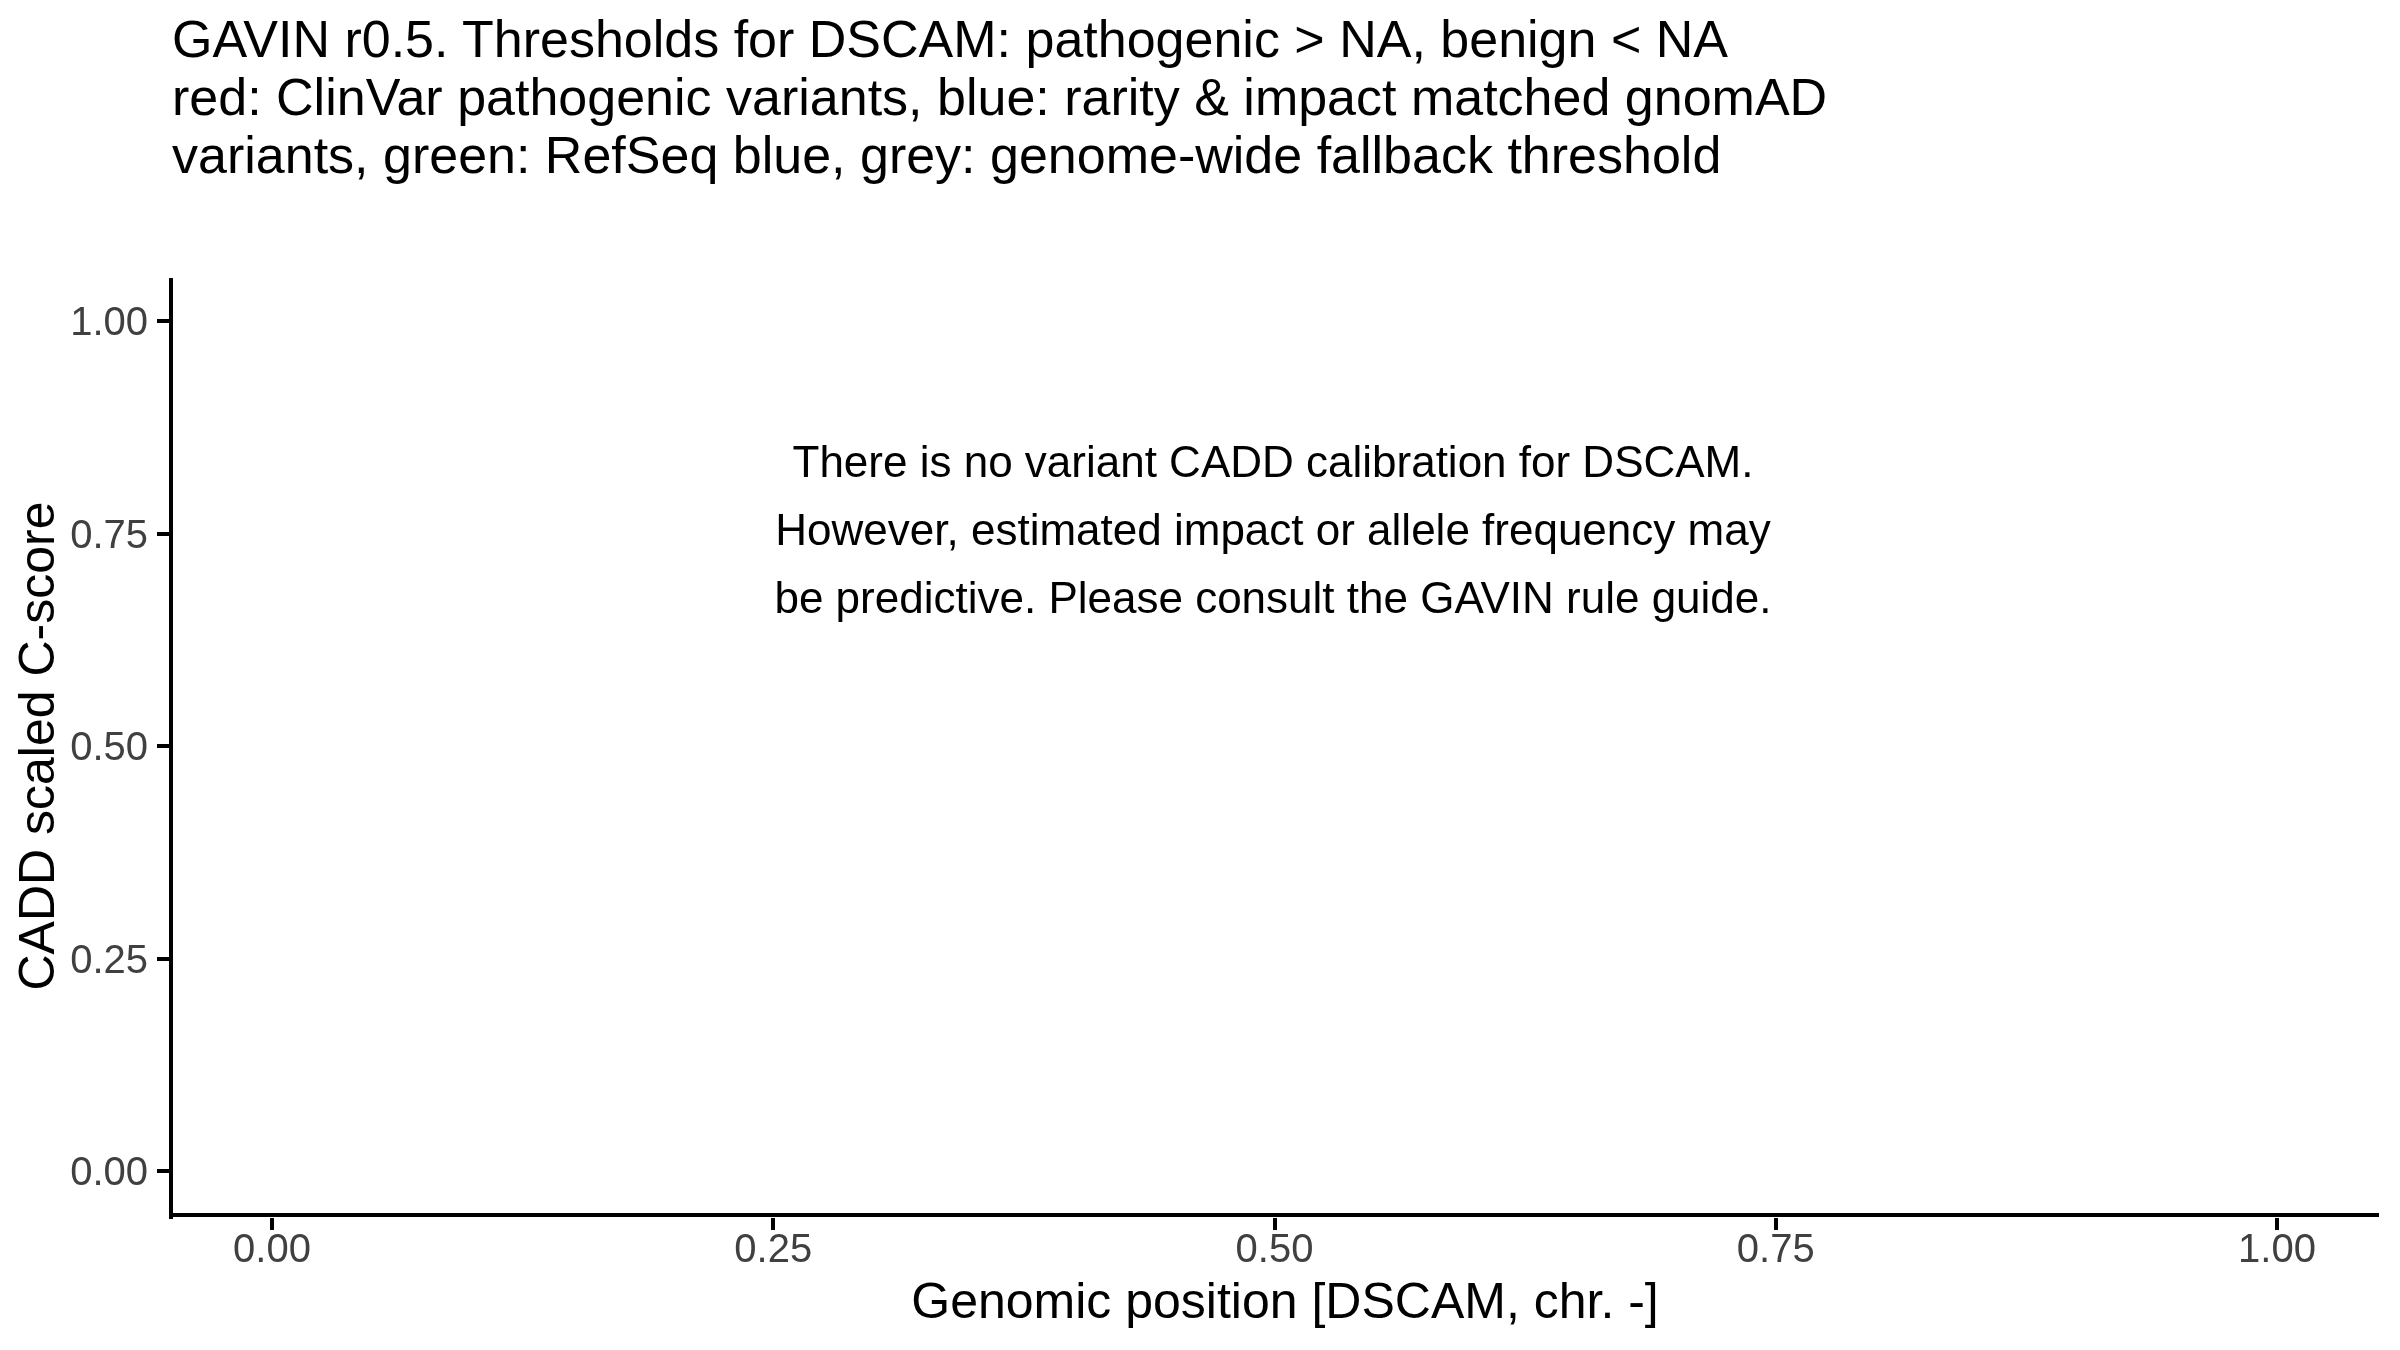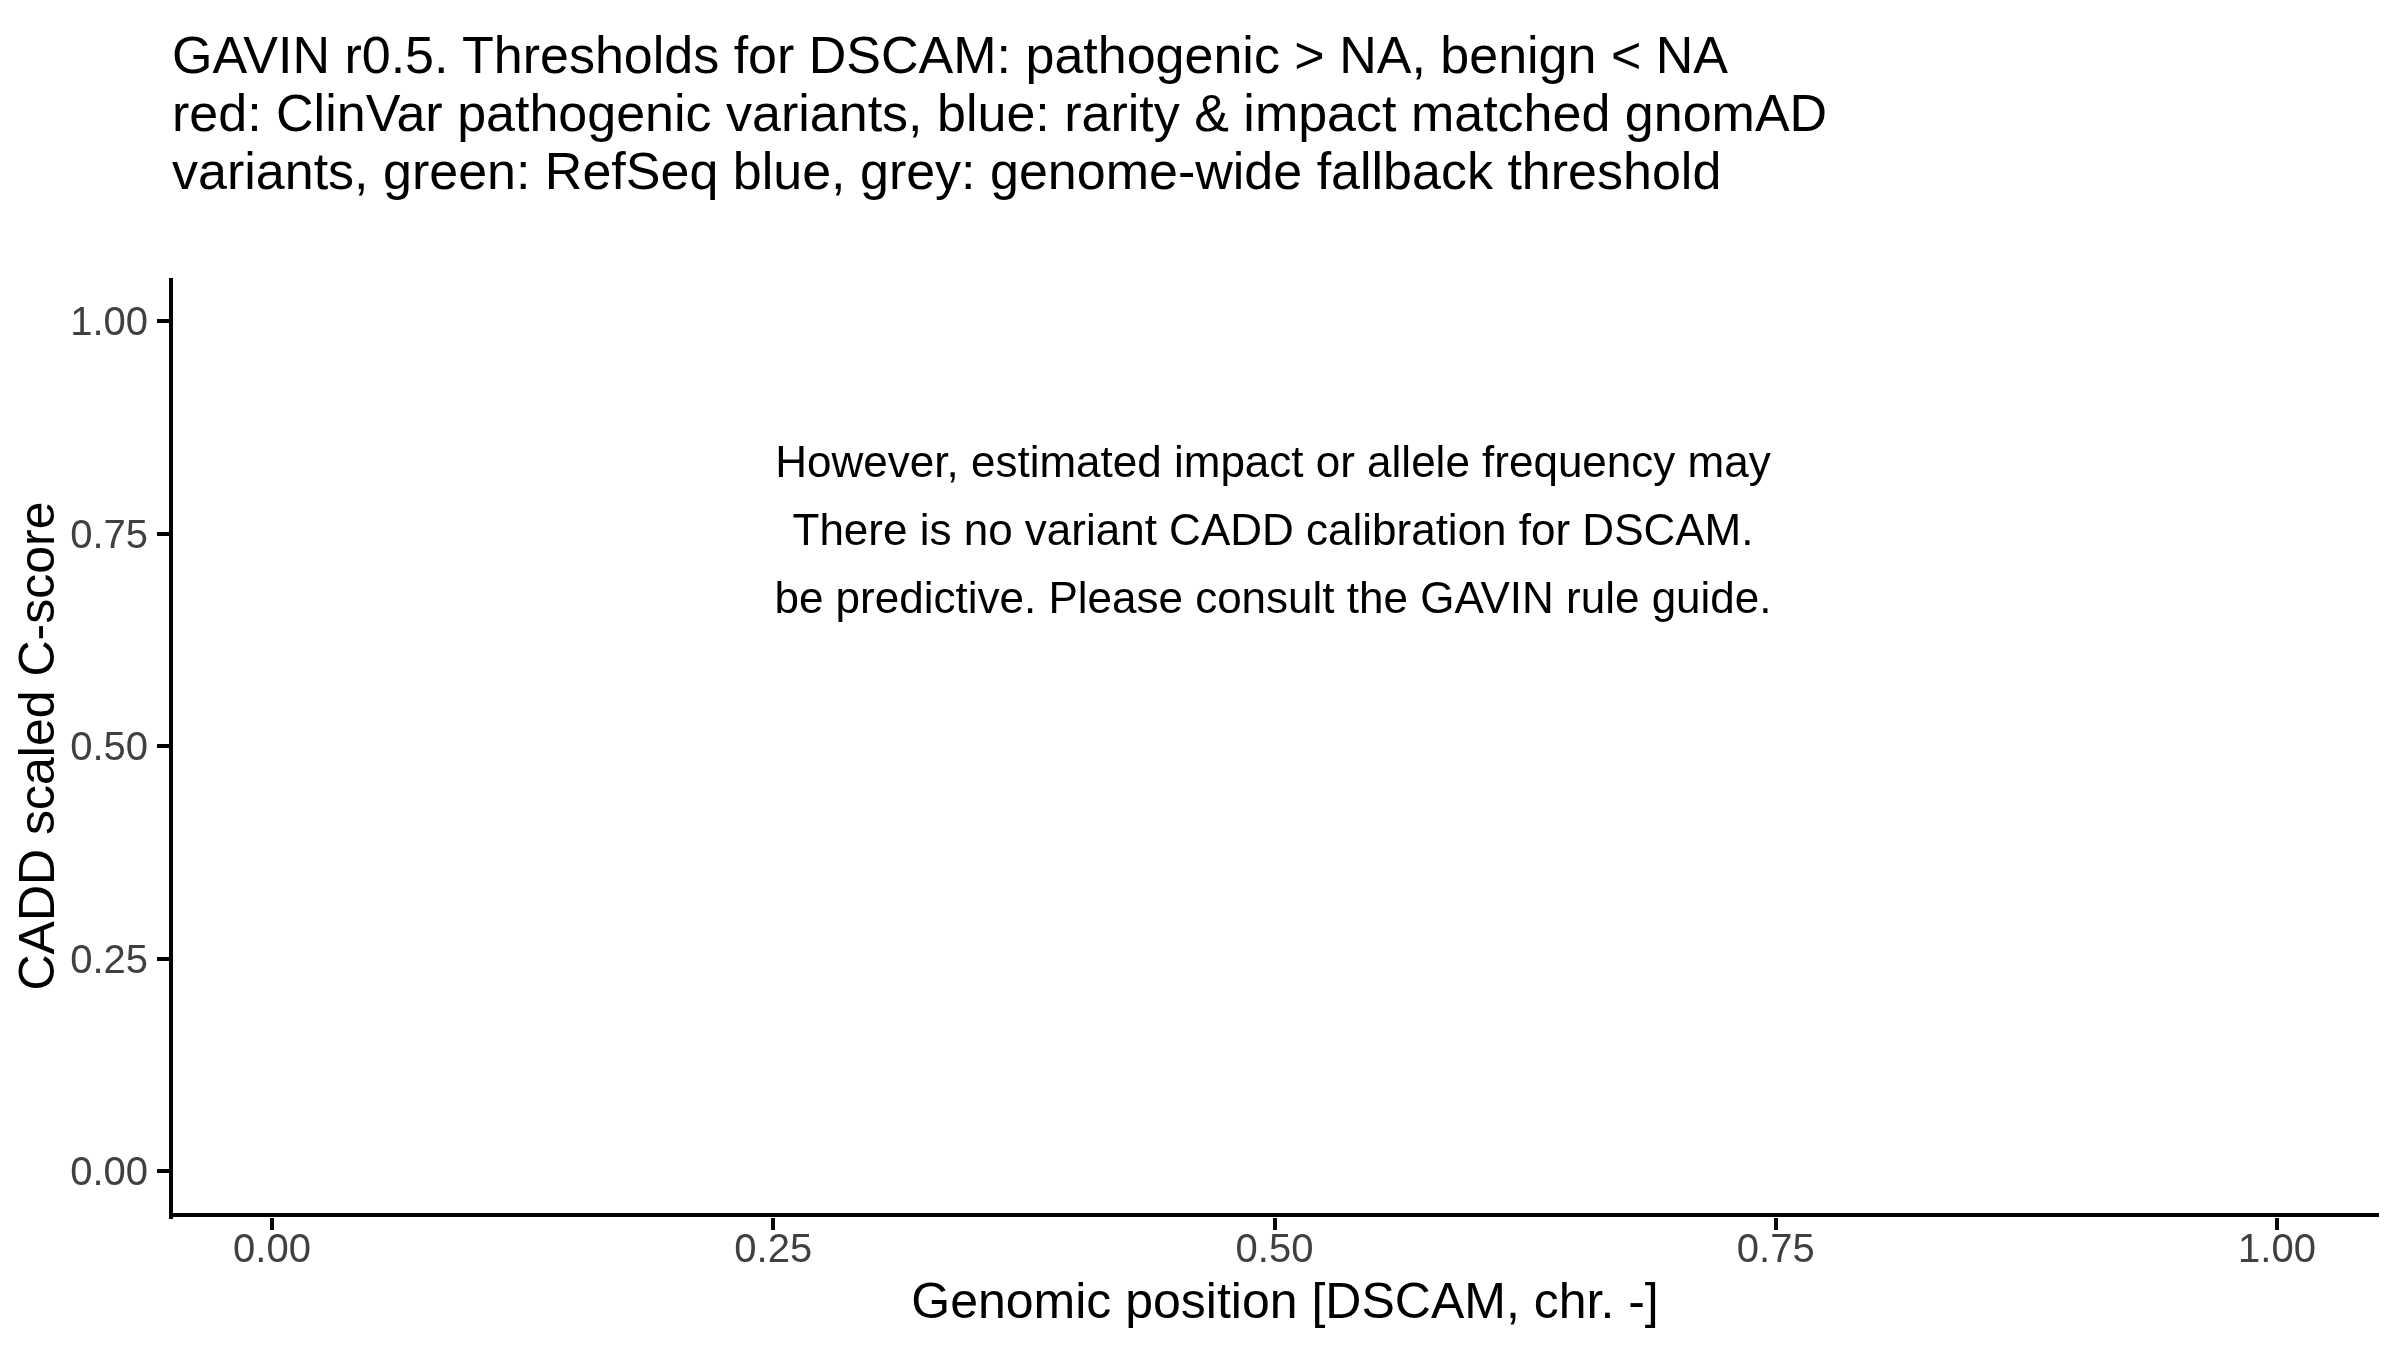--- a/index.html
+++ b/index.html
@@ -16,21 +16,21 @@
     color: #000000;
   }
   #plot {
     position: absolute;
     inset: 0;
   }
   
   .plot-title {
     position: absolute;
     left: 172px;
-    top: 26px;
+    top: 10px;
     font-size: 52px;
     line-height: 58px;
     color: #000000;
     white-space: nowrap;
   }
   
   .y-axis-line {
     position: absolute;
     left: 169px;
     top: 278px;
@@ -143,22 +143,22 @@
         <div class="y-tick-label" style="top: 958.5px;">0.25</div>
         <div class="y-tick-mark" style="top: 744px;"></div>
         <div class="y-tick-label" style="top: 746px;">0.50</div>
         <div class="y-tick-mark" style="top: 531.5px;"></div>
         <div class="y-tick-label" style="top: 533.5px;">0.75</div>
         <div class="y-tick-mark" style="top: 319px;"></div>
         <div class="y-tick-label" style="top: 321px;">1.00</div>
       </div>
 
     <div class="panel-annotation">
+      <div>There is no variant CADD calibration for DSCAM.</div>
       <div>However, estimated impact or allele frequency may</div>
-      <div>There is no variant CADD calibration for DSCAM.</div>
       <div>be predictive. Please consult the GAVIN rule guide.</div>
     </div>
   </div>
 
   <div class="x-axis-title">Genomic position [DSCAM, chr. -]</div>
   <div class="y-axis-title">CADD scaled C-score</div>
 
 </div>
 
 </body></html>

